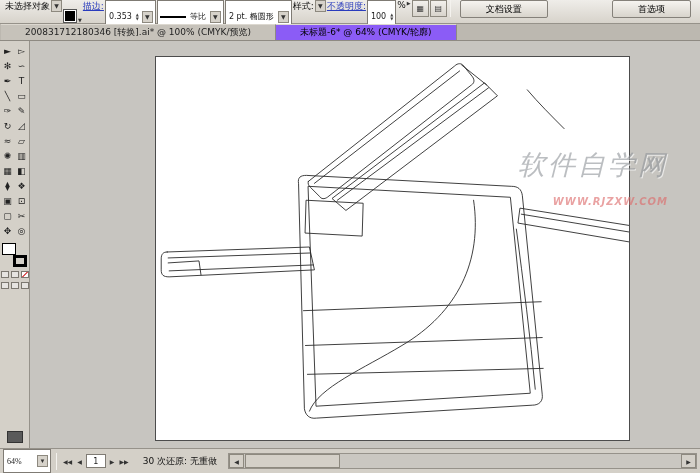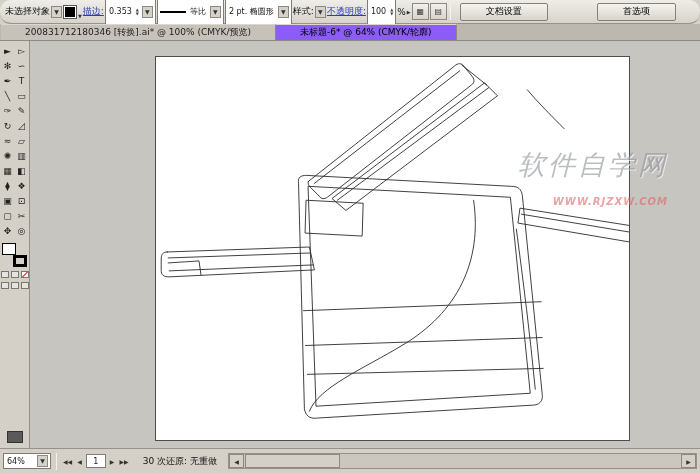--- a/index.html
+++ b/index.html
@@ -6,23 +6,23 @@
   html,body { margin:0; padding:0; }
   body {
     width:700px; height:473px; overflow:hidden;
     font-family:"DejaVu Sans", sans-serif; font-size:9px; color:#1a1a1a;
     background:#d4d0c8;
   }
   .window { width:700px; height:473px; display:flex; flex-direction:column; }
 
   
   .control-bar {
-    height:24px; flex:0 0 24px; display:flex; align-items:center; gap:1px;
+    height:24px; flex:0 0 24px; display:flex; gap:1px;
     padding:0 5px; background:linear-gradient(#efede9,#d7d3cb);
-    border-bottom:1px solid #96928a; white-space:nowrap;border-radius:11px;
+    border-bottom:1px solid #96928a; white-space:nowrap;
   }
   .cb-label { color:#111; }
   .link { color:#2a3cbd; text-decoration:underline; cursor:pointer; }
   .combo {
     height:33px; background:#fff; border:1px solid #7f7b74;
     display:flex; align-items:center; gap:3px; padding:0 2px; font-size:8px;
   }
   .combo .val { padding:0 1px; }
   .drop-arrow {
     width:11px; height:12px; background:#d6d2ca; border:1px solid #8d897f;
@@ -83,21 +83,21 @@
 
   .watermark { position:absolute; left:488px; top:106px; opacity:.62; pointer-events:none;font-style:italic; }
   .wm-title { font-size:27px; letter-spacing:3px; text-shadow:1px 1px 0 #ffffff; }
   .wm-url { font-size:10px; letter-spacing:1px; text-align:right; margin-top:13px; font-weight:bold; }
 
   
   .status-bar {
     height:25px; flex:0 0 25px; background:#d4d0c8; border-top:1px solid #96928a;
     display:flex; align-items:center; gap:3px; padding:0 3px;
   }
-  .zoom-combo { width:48px; height:16px; }
+  .zoom-combo { width:48px; height:24px;font-family:Liberation Serif, serif; }
   .zoom-combo .val { flex:1; }
   .nav-btn { font-size:6px; color:#333; padding:0 1px; }
   .nav-field {
     width:20px; height:14px; background:#fff; border:1px solid #7f7b74;
     display:flex; align-items:center; justify-content:center; font-size:8px;
   }
   .undo-status { margin-left:10px; margin-right:8px; color:#111; }
   .scrollbar {
     flex:1 1 auto; height:16px; border:1px solid #96928a; background:#cac7c1;
     display:flex; align-items:center; padding:0;
@@ -156,21 +156,21 @@
         </span>
     </span>
     <span class="cb-label">%</span>
     <span class="tiny-arrow">▶</span>
 
     <span class="icon-btn">▦</span>
     <span class="icon-btn">▤</span>
     <span class="sep"></span>
 
     <button class="cb-btn" style="margin-left:6px">文档设置</button>
-    <button class="cb-btn" style="margin-left:auto; margin-right:19px">首选项</button>
+    <button class="cb-btn" style="margin-left:auto; margin-right:4px">首选项</button>
   </div>
 
   <div class="tab-bar">
     <div class="tab">
       <span>200831712180346 [转换].ai* @ 100% (CMYK/预览)</span>
     </div>
     <div class="tab active">
       <span>未标题-6* @ 64% (CMYK/轮廓)</span>
     </div>
   </div>

